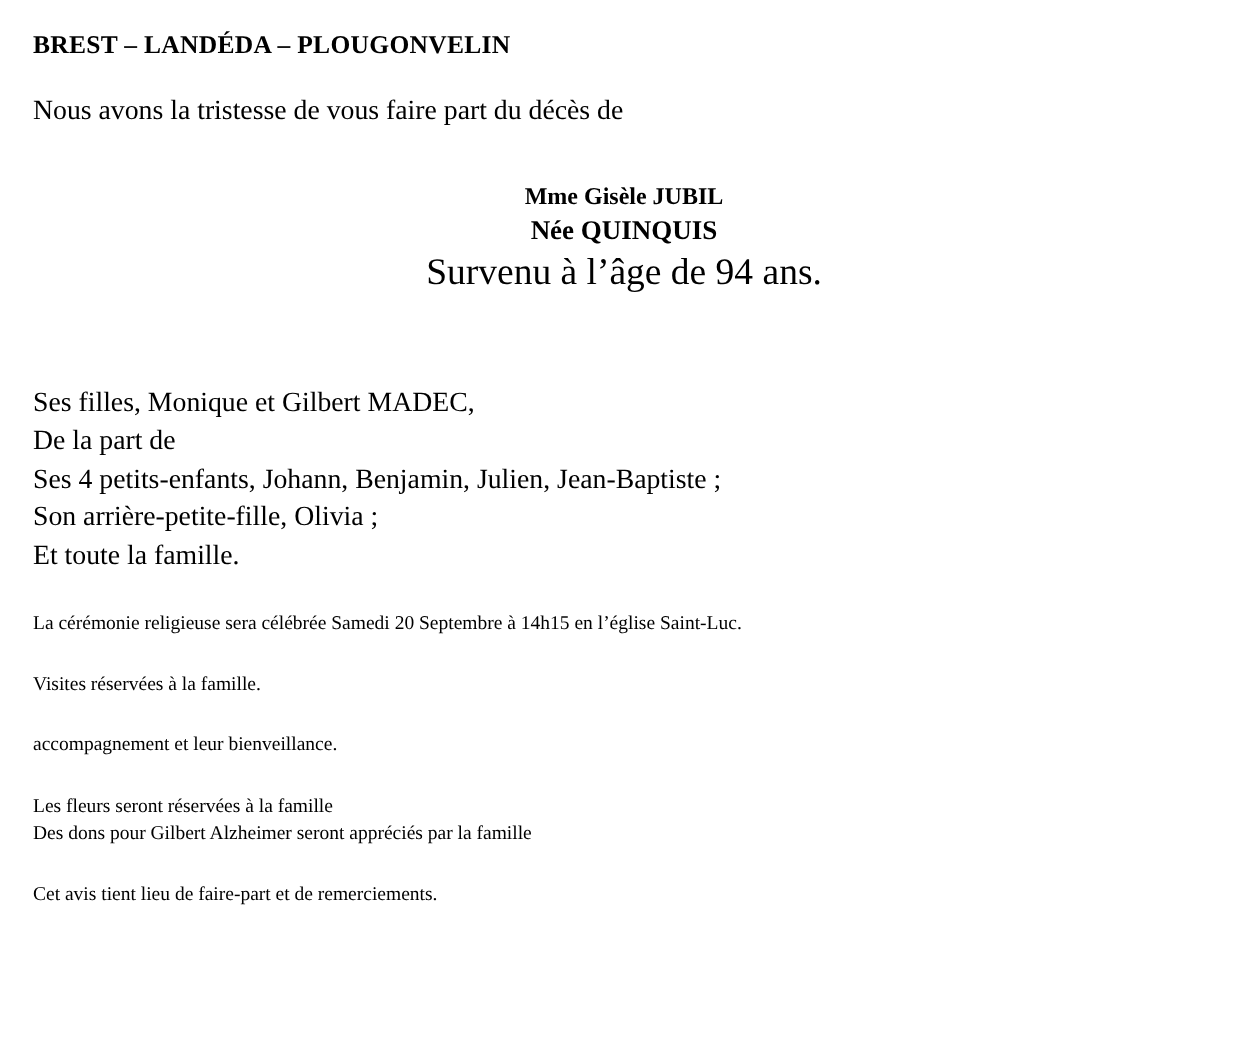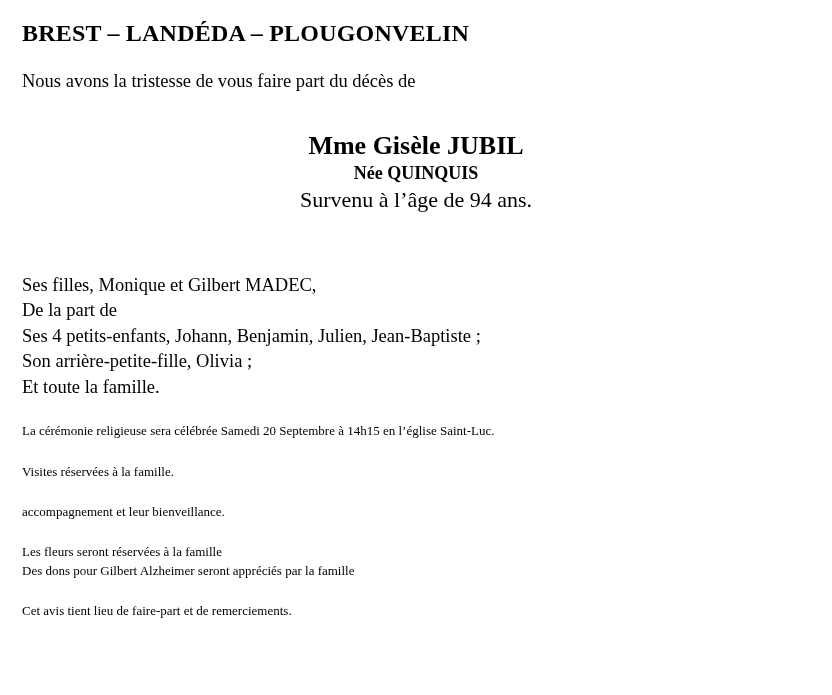--- a/index.html
+++ b/index.html
@@ -16,50 +16,50 @@
   }
   .page {
     position: relative;
     width: 832px;
     height: 695px;
     box-sizing: border-box;
     padding: 16px 22px 0 22px;
   }
   .heading {
     font-weight: bold;
-    font-size: 24px;
+    font-size: 17px;
     letter-spacing: 0.2px;
     margin: 4px 0 0 0;
   }
   .line {
     font-size: 18.5px;
     line-height: 1.38;
     white-space: pre;
   }
   .gap-sm { height: 14px; }
   .gap-md { height: 22px; }
   .gap-lg { height: 34px; }
   .gap-xl { height: 44px; }
 
   .deceased {
     text-align: center;
     margin: 0;
   }
   .deceased .name {
     font-weight: bold;
-    font-size: 26px;
+    font-size: 16px;
     line-height: 1.28;
   }
   .deceased .maiden {
     font-weight: bold;
     font-size: 18px;
     line-height: 1.28;
   }
   .deceased .age {
-    font-size: 22px;
+    font-size: 25px;
     line-height: 1.35;
   }
   .indent-1 {
     padding-left: 70px;
   }
   .para {
     font-size: 13px;
     line-height: 1.42;
     margin: 0;
     max-width: 790px;

